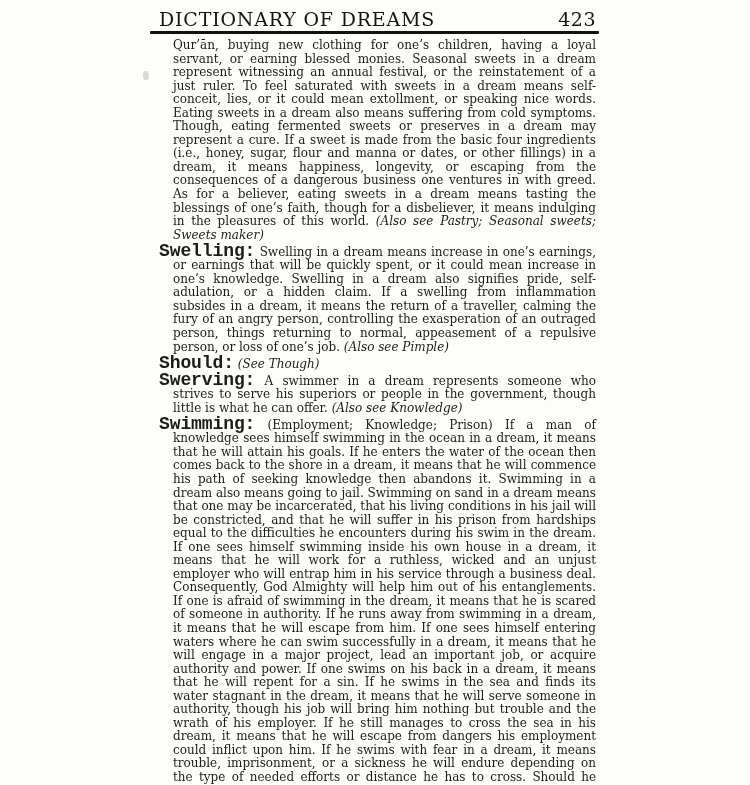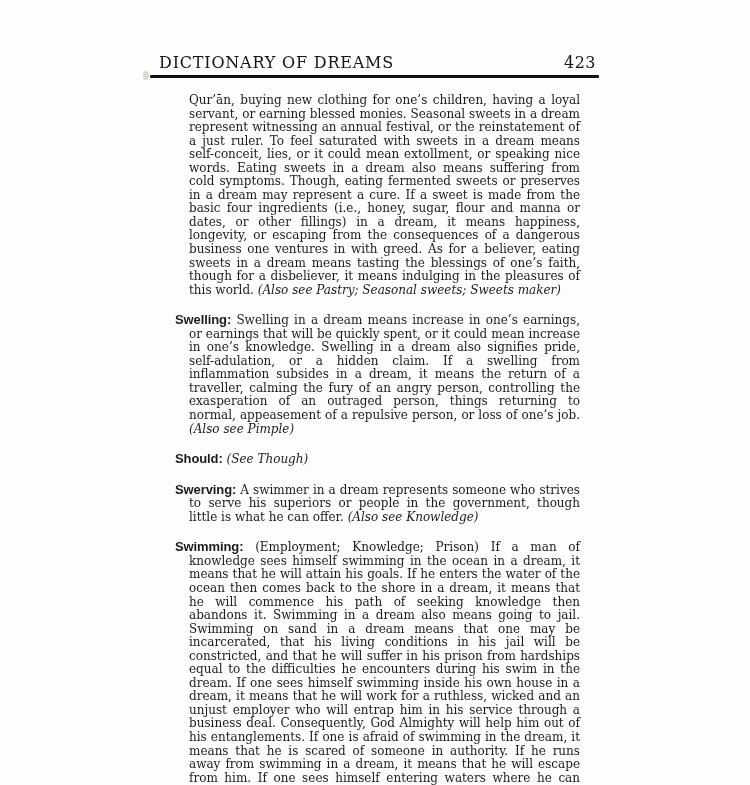--- a/index.html
+++ b/index.html
@@ -23,25 +23,24 @@
   .column {
     position: absolute;
     left: 159px;
     top: 11px;
     width: 437px;
   }
   .running-head {
     display: flex;
     justify-content: space-between;
     align-items: flex-end;
-    font-size: 16px;
+    font-size: 19px;
     letter-spacing: 0.8px;
     line-height: 16px;
     color: #141414;
-    margin-top: 44px;
   }
   .running-head .title {
     font-weight: 400;
   }
   .running-head .folio {
     letter-spacing: 0.5px;
   }
   .head-rule {
     height: 3px;
     background: #121212;
@@ -49,34 +48,34 @@
     width: 449px;
     border-radius: 1px;
   }
   .text-block {
     font-size: 12px;
     line-height: 13.55px;
     text-align: justify;
     color: #1b1b1b;
   }
   .text-block p {
-    margin: 16px;
+    margin: 0;
   }
   p.continuation {
     padding-left: 14px;
   }
   p.entry {
     padding-left: 14px;
     text-indent: -14px;
     margin-top: 2.5px !important;
   }
   .headword {
-    font-family: Liberation Sans, sans-serif;
+    font-family: Liberation Mono, monospace;
     font-weight: 700;
-    font-size: 13px;
+    font-size: 18px;
     letter-spacing: -0.1px;
   }
   .crossref {
     font-style: italic;
   }
   .scan-artifact {
     position: absolute;
     left: 143px;
     top: 71px;
     width: 6px;

